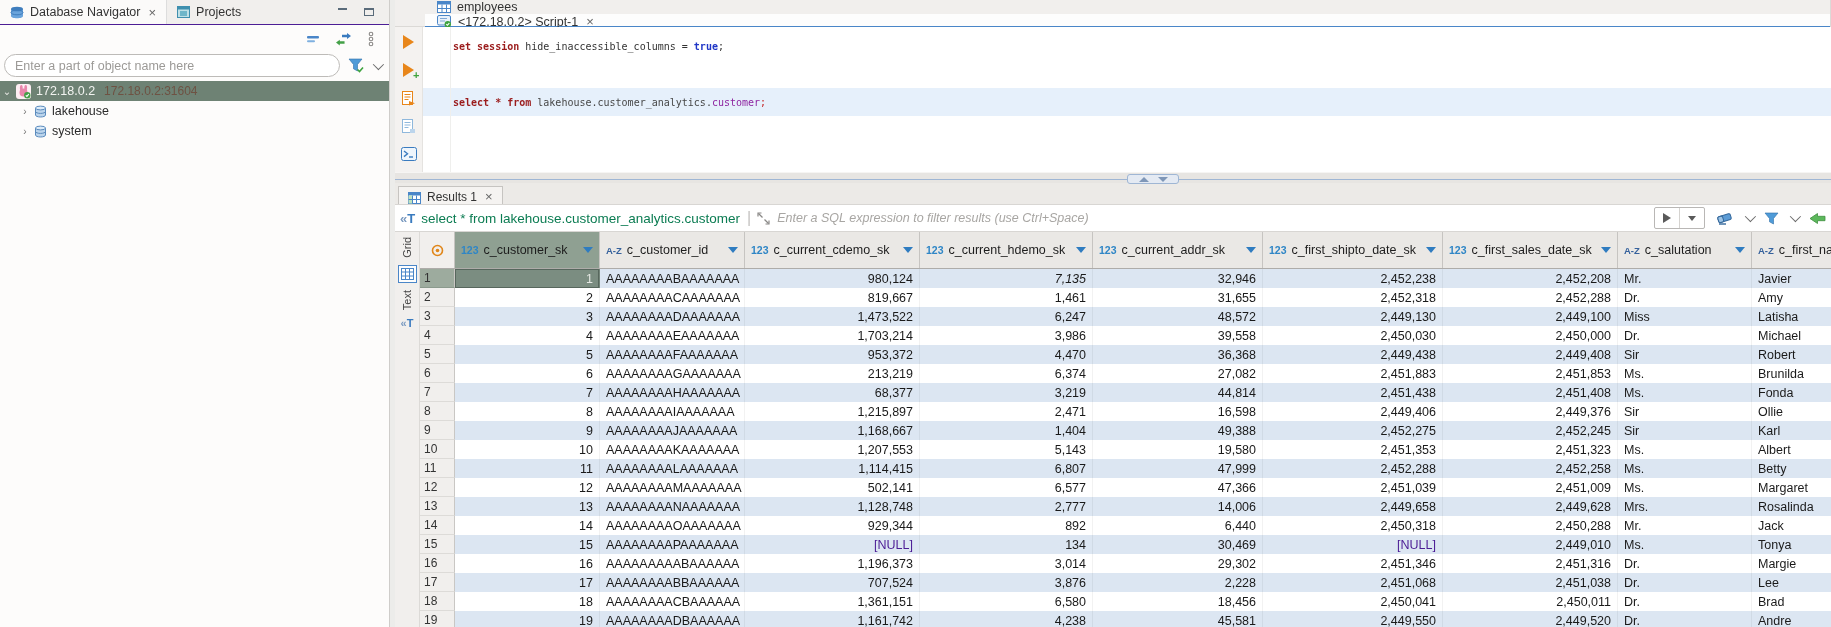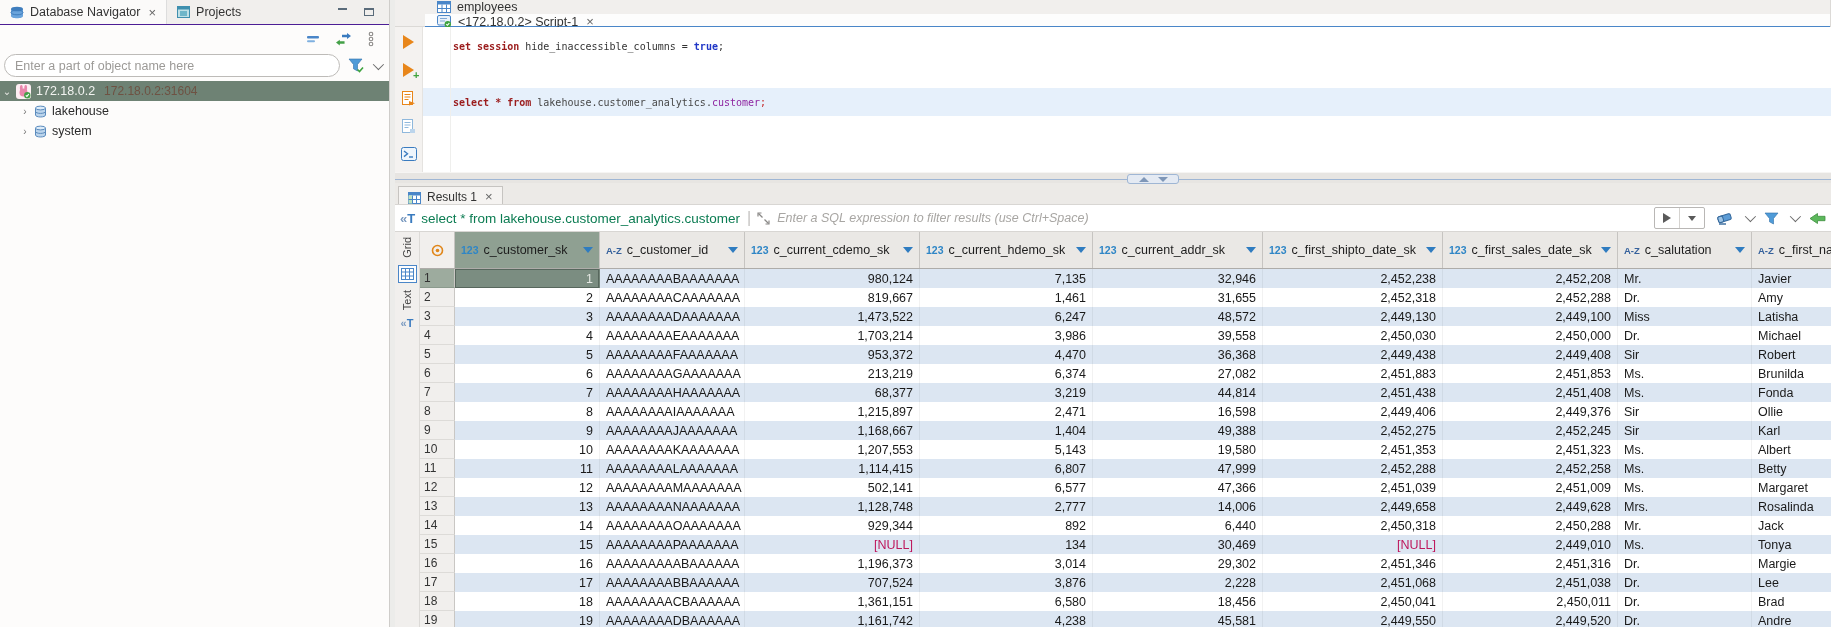--- a/index.html
+++ b/index.html
@@ -86,21 +86,21 @@
   .tnum { color:#2f86c6; font-size:10.5px; font-weight:bold; margin-right:5px; flex-shrink:0; }
   .taz { color:#35619c; font-size:9.5px; font-weight:bold; margin-right:5px; flex-shrink:0; }
   .hlabel { white-space:nowrap; overflow:hidden; color:#1d1d1d; }
   .sort { width:0; height:0; border-left:5px solid transparent; border-right:5px solid transparent; border-top:6px solid #2f7cc0; margin-left:auto; flex-shrink:0; }
   .g-row { display:flex; height:19px; align-items:stretch; background:#fff; }
   .g-row:nth-child(odd) { background:#dce6f2; }
   .g-num { width:35px; background:#f1efed; border-right:1px solid #c9c7c4; border-bottom:1px solid #dddbd8; padding-left:4px; color:#333; font-size:12px; flex-shrink:0; display:flex; align-items:center; }
   .g-num.sel { background:#9dab9e; border-bottom-color:#8b9a8d; }
   .g-cell { padding:0 6px; border-right:1px solid rgba(0,0,0,0.05); overflow:hidden; white-space:nowrap; flex-shrink:0; display:flex; align-items:center; color:#1a1a1a; }
   .g-cell.r { justify-content:flex-end; }
-  .g-cell.null { color:#be185d; }
+  .g-cell.null { color:#4c1d95; }
   .g-cell.sel-cell { background:#7b8d81; color:#e6e9e4; box-shadow:inset 0 0 0 1px #57675d; }
 </style>
 </head>
 <body>
 
 <div class="app">
 
   <aside class="left-panel">
     <div class="lp-tabbar">
       <div class="lp-tab active">
@@ -396,21 +396,21 @@
                 <span class="taz">A-Z</span>
                 <span class="hlabel">c_first_na</span>
               </div>
             </div>
           <div>
               <div class="g-row">
                 <div class="g-num sel">1</div>
                 <div class="g-cell r sel-cell" style="width: 145px;">1</div>
                 <div class="g-cell" style="width: 145px;">AAAAAAAABAAAAAAA</div>
                 <div class="g-cell r" style="width: 175px;">980,124</div>
-                <div class="g-cell r" style="width: 173px;">7,135</div>
+                <div class="g-cell r" style="width: 173px; font-style: italic;">7,135</div>
                 <div class="g-cell r" style="width: 170px;">32,946</div>
                 <div class="g-cell r" style="width: 180px;">2,452,238</div>
                 <div class="g-cell r" style="width: 175px;">2,452,208</div>
                 <div class="g-cell" style="width: 134px;">Mr.</div>
                 <div class="g-cell" style="width: 120px;">Javier</div>
               </div>
               <div class="g-row">
                 <div class="g-num">2</div>
                 <div class="g-cell r" style="width: 145px;">2</div>
                 <div class="g-cell" style="width: 145px;">AAAAAAAACAAAAAAA</div>

